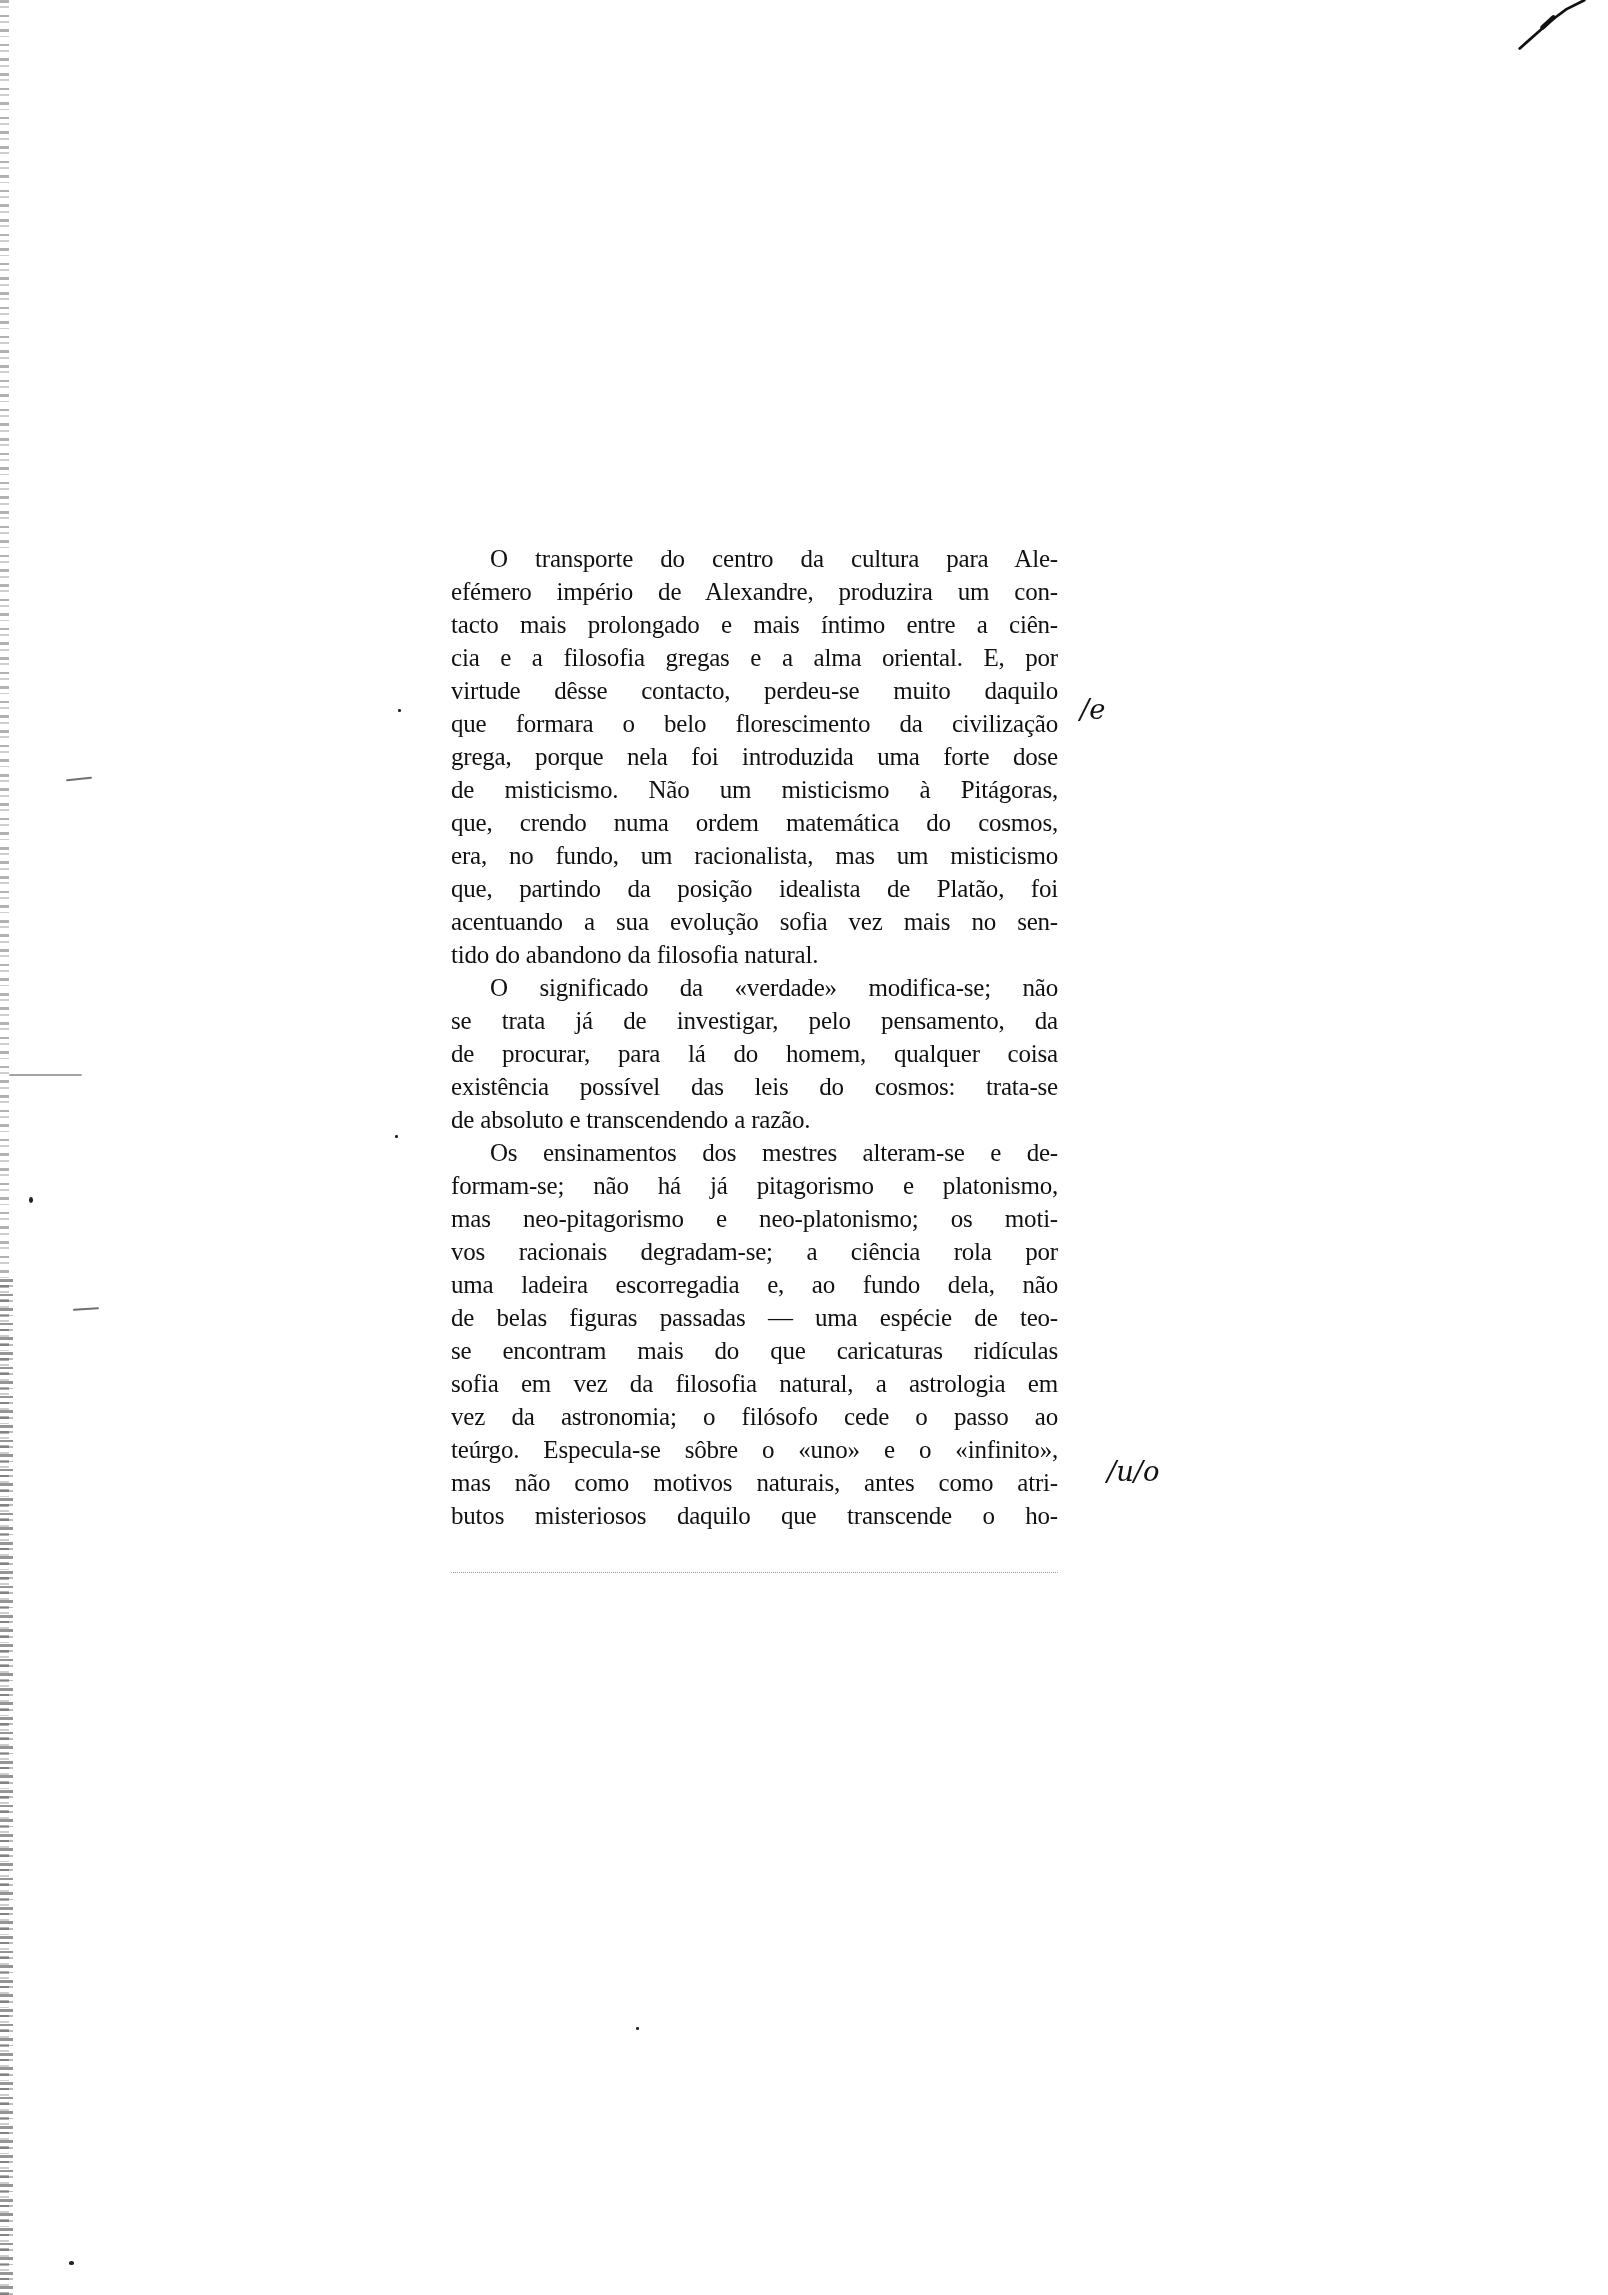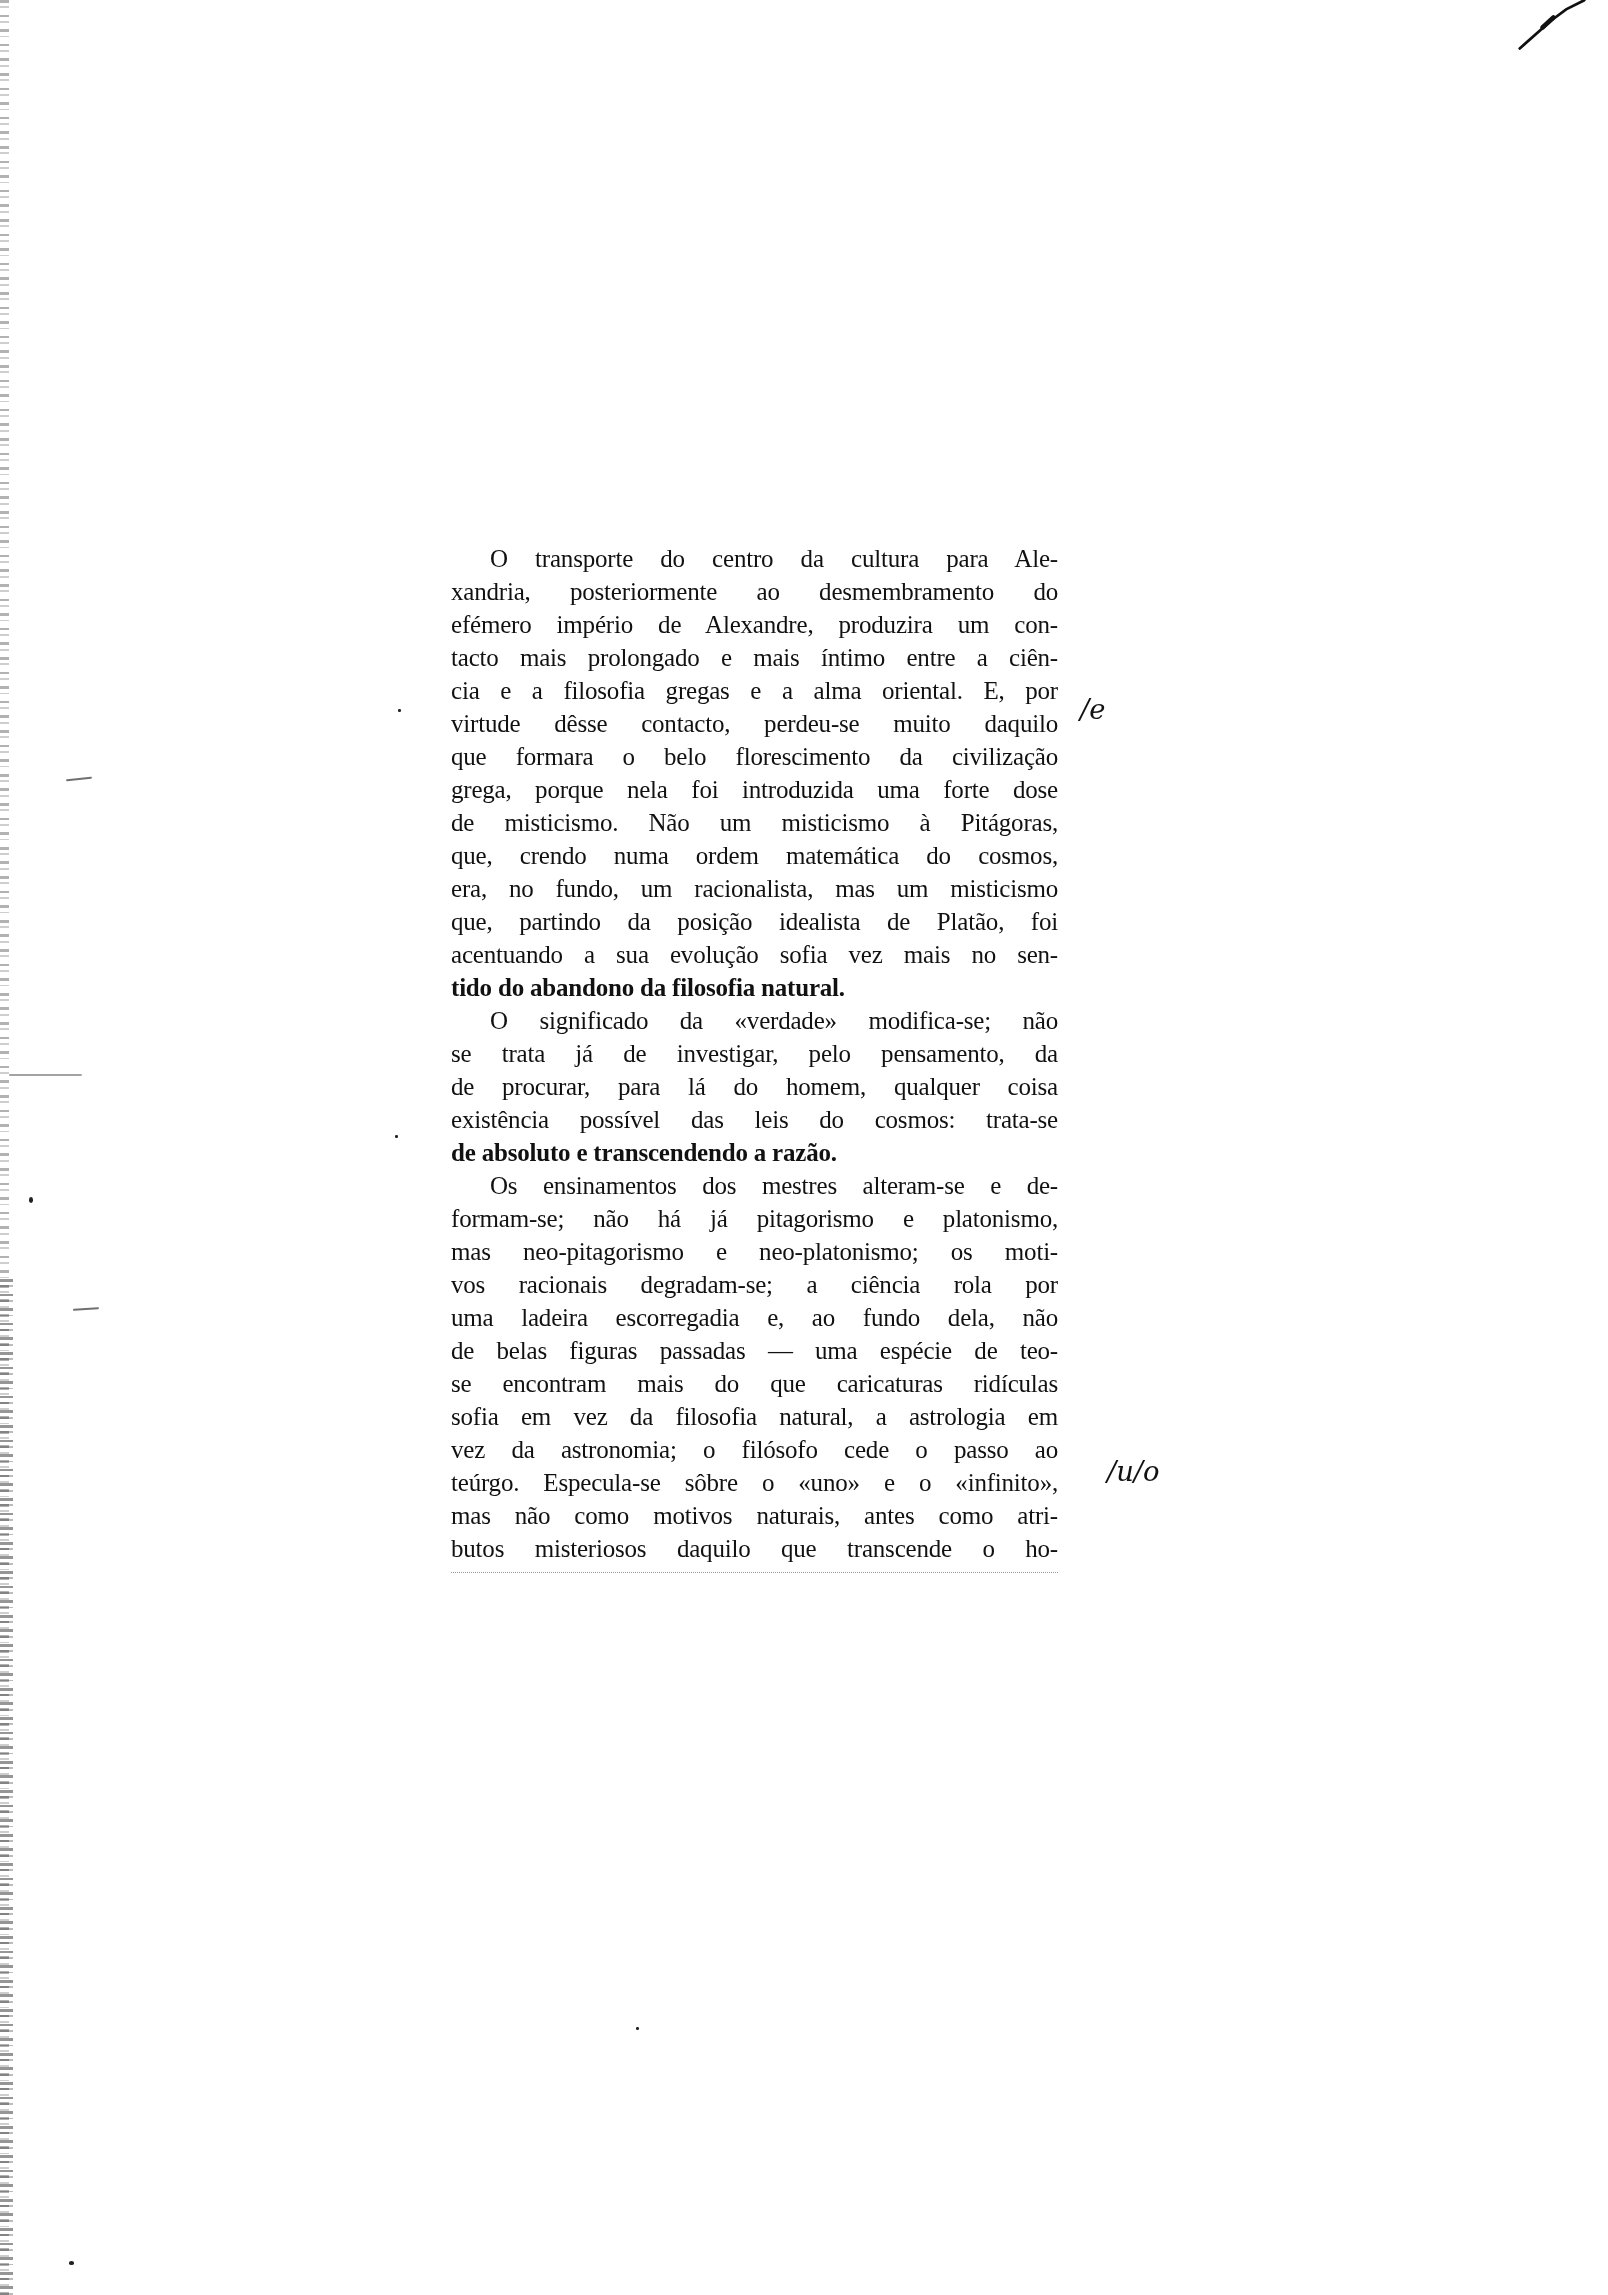--- a/index.html
+++ b/index.html
@@ -77,21 +77,20 @@
     white-space: nowrap;
     text-align: justify;
     text-align-last: justify;
     overflow: visible;
   }
   .line.indent {
     padding-left: 39px;
   }
   .line.last {
     text-align-last: left;
-    font-weight: bold;
   }
   .rule-dotted {
     position: absolute;
     left: 451px;
     top: 1572px;
     width: 607px;
     height: 0;
     border-top: 1.8px dotted #9a9a9a;
   }
   .margin-note {
@@ -122,21 +121,20 @@
 
   <svg class="corner-stroke" viewBox="0 0 100 60">
     <path d="M 3 53 L 38 22 L 54 10 L 74 0" stroke="#111" stroke-width="3" fill="none" stroke-linecap="round"></path>
     <path d="M 28 30 L 40 19" stroke="#111" stroke-width="5" fill="none" stroke-linecap="round"></path>
   </svg>
 
   <div class="text-block">
 
     <div>
       <span class="line indent">O transporte do centro da cultura para Ale-</span>
-      <span class="line">xandria, posteriormente ao desmembramento do</span>
       <span class="line">efémero império de Alexandre, produzira um con-</span>
       <span class="line">tacto mais prolongado e mais íntimo entre a ciên-</span>
       <span class="line">cia e a filosofia gregas e a alma oriental.  E, por</span>
       <span class="line">virtude dêsse contacto, perdeu-se muito daquilo</span>
       <span class="line">que formara o belo florescimento da civilização</span>
       <span class="line">grega, porque nela foi introduzida uma forte dose</span>
       <span class="line">de misticismo.  Não um misticismo à Pitágoras,</span>
       <span class="line">que, crendo numa ordem matemática do cosmos,</span>
       <span class="line">era, no fundo, um racionalista, mas um misticismo</span>
       <span class="line">que, partindo da posição idealista de Platão, foi</span>

